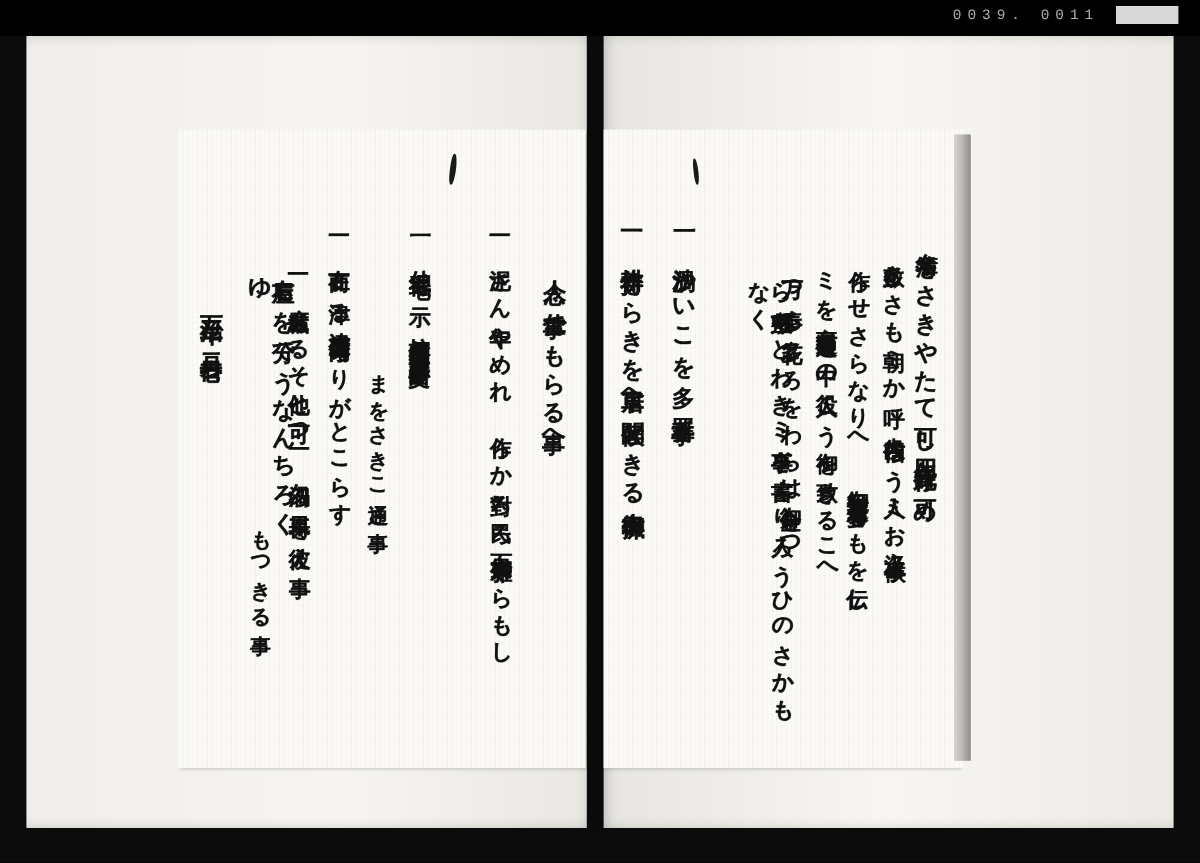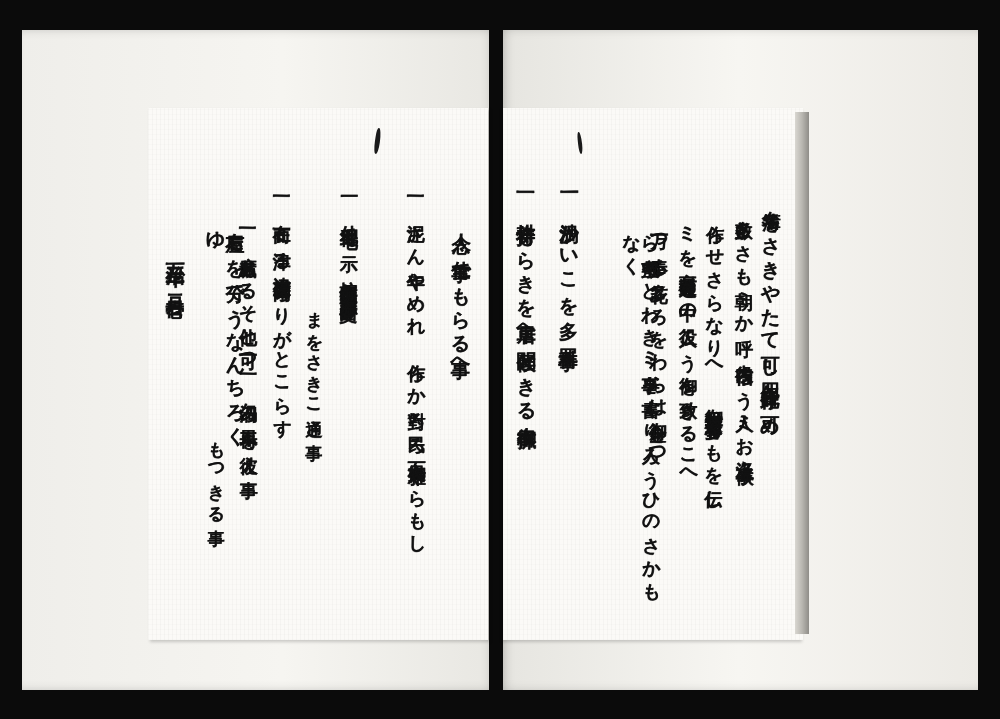--- a/index.html
+++ b/index.html
@@ -159,20 +159,24 @@
   .brush-2 { transform: rotate(0.4deg) skewY(-0.6deg); }
   .brush-3 { transform: rotate(-0.3deg) skewY(0.5deg); }
 </style>
 </head>
 <body>
 
 <div id="stage">
 
   <div class="film-bg"></div>
 
+  <div class="film-header">
+    <div class="film-id">0039. 0011</div>
+    <div class="film-id-block"></div>
+  </div>
 
   <div class="page page-left"></div>
   <div class="page page-right"></div>
   <div class="gutter"></div>
 
   <div class="leaf leaf-left">
     <div class="grain"></div>
   </div>
   <div class="leaf leaf-right">
     <div class="grain"></div>

